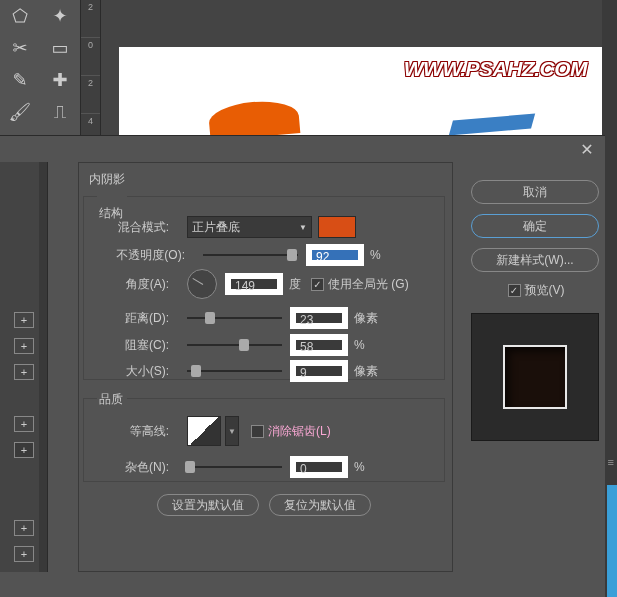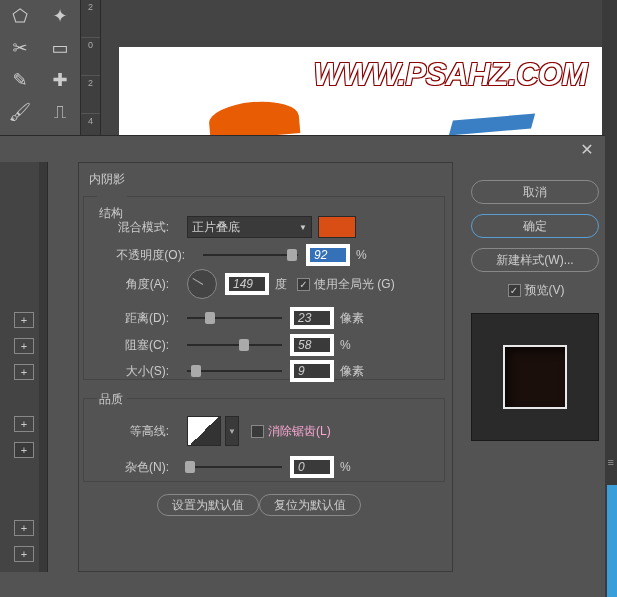--- a/index.html
+++ b/index.html
@@ -7,21 +7,21 @@
     
     .toolbox { position: absolute; left: 0; top: 0; width: 81px; height: 135px; background: #535353; border-right: 1px solid #2a2a2a; }
     .tool-row { display: flex; height: 32px; }
     .tool-cell { width: 40px; height: 32px; display: flex; align-items: center; justify-content: center; color: #ccc; font-size: 18px; }
     
     .ruler-v { position: absolute; left: 81px; top: 0; width: 20px; height: 135px; background: #3f3f3f; border-right: 1px solid #2a2a2a; color: #aaa; font-size: 9px; }
     .ruler-tick { height: 38px; text-align: center; padding-top: 2px; border-bottom: 1px solid #555; }
     
     .canvas-area { position: absolute; left: 101px; top: 0; right: 15px; height: 135px; background: #444; }
     .canvas-doc { position: absolute; left: 18px; top: 47px; right: 0; height: 88px; background: #fff; }
-    .logo-text { position: absolute; right: 15px; top: 10px; font-size: 31px; font-weight: bold; font-style: italic; color: #fff; text-shadow: -1px -1px 0 #8b0000, 1px -1px 0 #8b0000, -1px 1px 0 #8b0000, 1px 1px 0 #8b0000; letter-spacing: -0.5px; }
+    .logo-text { position: absolute; right: 15px; top: 10px; font-size: 21px; font-weight: bold; font-style: italic; color: #fff; text-shadow: -1px -1px 0 #8b0000, 1px -1px 0 #8b0000, -1px 1px 0 #8b0000, 1px 1px 0 #8b0000; letter-spacing: -0.5px; }
     .orange-shape { position: absolute; left: 90px; top: 55px; width: 90px; height: 35px; background: #e85d04; border-radius: 50% 50% 0 0; transform: rotate(-5deg); }
     .blue-shape { position: absolute; right: 70px; top: 70px; width: 80px; height: 15px; background: #3a7fc4; transform: skew(-20deg) rotate(-5deg); }
     
     .right-strip { position: absolute; right: 0; top: 0; width: 15px; height: 597px; background: #3a3a3a; }
     .right-strip-menu { position: absolute; right: 3px; top: 456px; color: #999; font-size: 11px; }
     .right-strip-blue { position: absolute; right: 0; top: 485px; width: 10px; height: 112px; background: #3a9fd8; }
     
     .dialog { position: absolute; left: 0; top: 135px; width: 605px; height: 462px; background: #535353; border-top: 1px solid #2a2a2a; }
     .close-x { position: absolute; right: 8px; top: 4px; color: #ccc; font-size: 16px; cursor: pointer; width: 20px; height: 20px; text-align: center; }
     
@@ -34,21 +34,21 @@
     .fieldset-border { position: absolute; border: 1px solid #464646; border-top: none; }
     .fieldset-top { position: absolute; height: 1px; background: #464646; }
     
     .form-row { position: absolute; display: flex; align-items: center; height: 24px; }
     .label { color: #ccc; font-size: 12px; text-align: right; width: 62px; margin-right: 18px; }
     .select-box { width: 125px; height: 22px; background: #3a3a3a; border: 1px solid #2a2a2a; color: #ccc; font-size: 12px; padding: 0 4px; display: flex; align-items: center; justify-content: space-between; }
     .select-arrow { font-size: 8px; }
     .color-swatch { width: 38px; height: 22px; border: 1px solid #2a2a2a; }
     .slider-track { width: 95px; height: 2px; background: #2a2a2a; position: relative; margin-right: 8px; }
     .slider-thumb { position: absolute; top: -5px; width: 10px; height: 12px; background: #aaa; border-radius: 2px; }
-    .input-box { width: 44px; height: 22px; background: #3a3a3a; border: 4px solid #ffffff; color: #ccc; font-size: 12px; padding: 0 4px; font-style: italic; }
+    .input-box { width: 58px; height: 22px; background: #3a3a3a; border: 6px solid #ffffff; color: #ccc; font-size: 12px; padding: 0 4px; }
     .input-box.selected { background: #3571b8; color: #fff; }
     .unit { color: #ccc; font-size: 12px; margin-left: 6px; }
     .checkbox { width: 13px; height: 13px; background: #3a3a3a; border: 1px solid #888; margin-right: 4px; display: inline-flex; align-items: center; justify-content: center; font-size: 10px; color: #ccc; }
     .angle-dial { width: 30px; height: 30px; border: 1px solid #888; border-radius: 50%; background: #444; position: relative; margin-right: 8px; }
     .angle-line { position: absolute; left: 15px; top: 14px; width: 12px; height: 1px; background: #aaa; transform-origin: left center; transform: rotate(-149deg); }
     .contour-box { width: 34px; height: 30px; background: linear-gradient(135deg, #fff 0%, #fff 50%, #333 50%, #333 100%); border: 1px solid #2a2a2a; margin-right: 4px; }
     .contour-drop { width: 14px; height: 30px; background: #3a3a3a; border: 1px solid #2a2a2a; display: flex; align-items: center; justify-content: center; font-size: 8px; color: #aaa; }
     
     .btn-small { height: 22px; padding: 0 14px; background: #535353; border: 1px solid #888; border-radius: 11px; color: #ccc; font-size: 12px; display: inline-flex; align-items: center; }
     
@@ -199,21 +199,21 @@
 
     <div class="form-row" style="left:42px;top:292px">
       <div class="label" style="width:48px">杂色(N):</div>
       <div class="slider-track">
           <div class="slider-thumb" style="left:-2px"></div>
         </div>
       <div class="input-box">0</div>
       <div class="unit">%</div>
     </div>
 
-    <div class="form-row" style="left:78px;top:330px;gap:0">
+    <div class="form-row" style="left:78px;top:330px;gap:10px">
       <div class="btn-small">设置为默认值</div>
       <div class="btn-small">复位为默认值</div>
     </div>
   </div>
 
   <div class="right-panel">
     <div class="action-btn">取消</div>
     <div class="action-btn primary">确定</div>
     <div class="action-btn">新建样式(W)...</div>
     <div class="preview-row">

